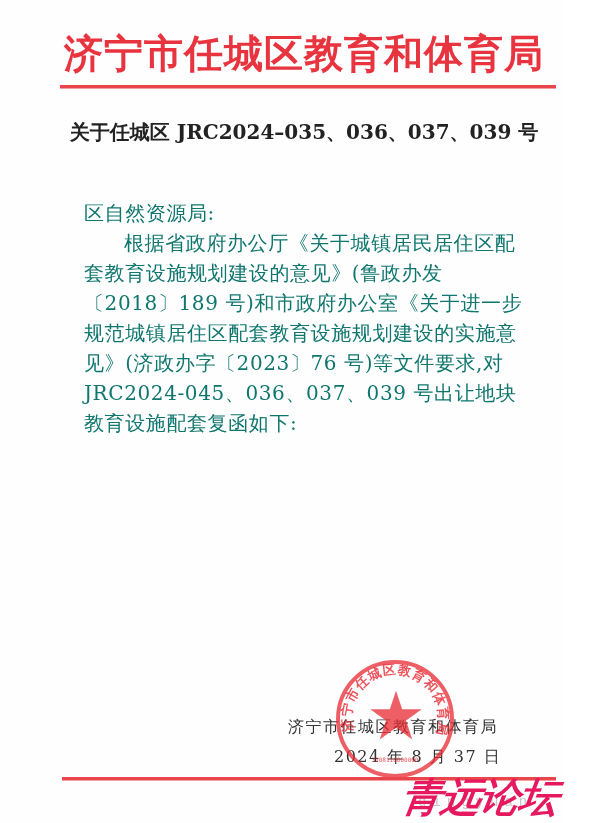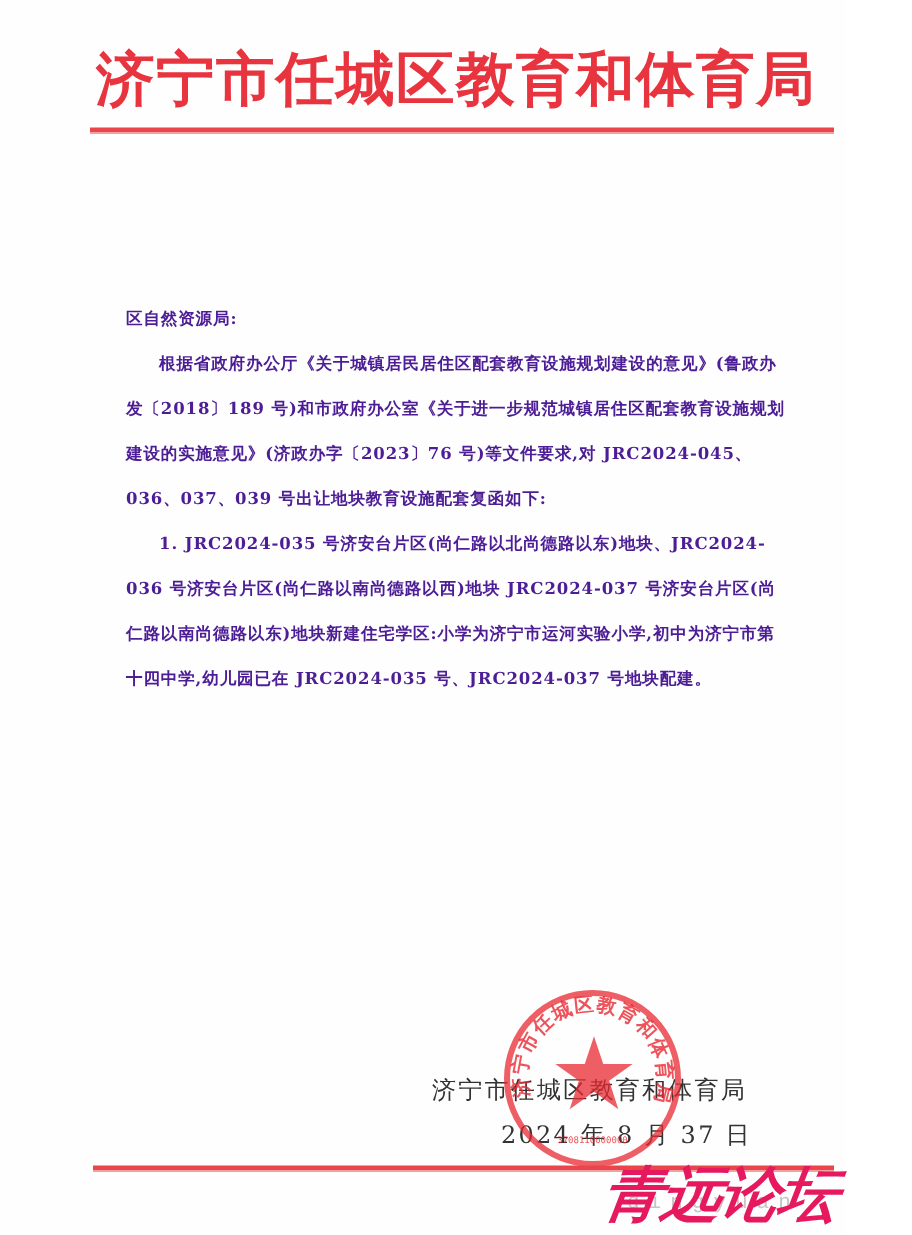--- a/index.html
+++ b/index.html
@@ -49,25 +49,24 @@
       font-size: 20px;
       line-height: 30px;
       color: #222;
     }
     .doc-title .line2 { display: block; }
     .body-text {
       position: absolute;
       left: 84px; top: 198px;
       width: 440px;
       font-family: "DejaVu Serif", "Liberation Serif", serif;
-      font-size: 11px;
+      font-size: 20px;
       line-height: 30px;
-      color: #4c1d95;
+      color: #0f766e;
       letter-spacing: 0.6px;
-      font-weight: bold;
     }
     .body-text p { margin: 0; }
     .salutation { }
     .indent { text-indent: 2em; }
     .signature {
       position: absolute;
       left: 288px; top: 712px;
       width: 240px;
       font-family: "DejaVu Serif", "Liberation Serif", serif;
       font-size: 16px;
@@ -124,26 +123,26 @@
   </style>
 </head>
 <body>
 
 <div class="page">
 
   <div class="masthead">济宁市任城区教育和体育局</div>
   <div class="rule-top"></div>
 
   <div class="doc-title">
+    <span class="line2">关于任城区 JRC2024–035、036、037、039 号</span>
   </div>
 
   <div class="body-text">
     <p class="salutation">区自然资源局:</p>
     <p class="indent">根据省政府办公厅《关于城镇居民居住区配套教育设施规划建设的意见》(鲁政办发〔2018〕189 号)和市政府办公室《关于进一步规范城镇居住区配套教育设施规划建设的实施意见》(济政办字〔2023〕76 号)等文件要求,对 JRC2024-045、036、037、039 号出让地块教育设施配套复函如下:</p>
-    <p class="indent">1. JRC2024-035 号济安台片区(尚仁路以北尚德路以东)地块、JRC2024-036 号济安台片区(尚仁路以南尚德路以西)地块 JRC2024-037 号济安台片区(尚仁路以南尚德路以东)地块新建住宅学区:小学为济宁市运河实验小学,初中为济宁市第十四中学,幼儿园已在 JRC2024-035 号、JRC2024-037 号地块配建。</p>
   </div>
 
   <div class="signature">
     <div>济宁市任城区教育和体育局</div>
     <div class="date">2024 年 8 月 37 日</div>
   </div>
 
   <div class="seal">
     <svg class="seal-ring-text" viewBox="0 0 110 110">
       <defs>

